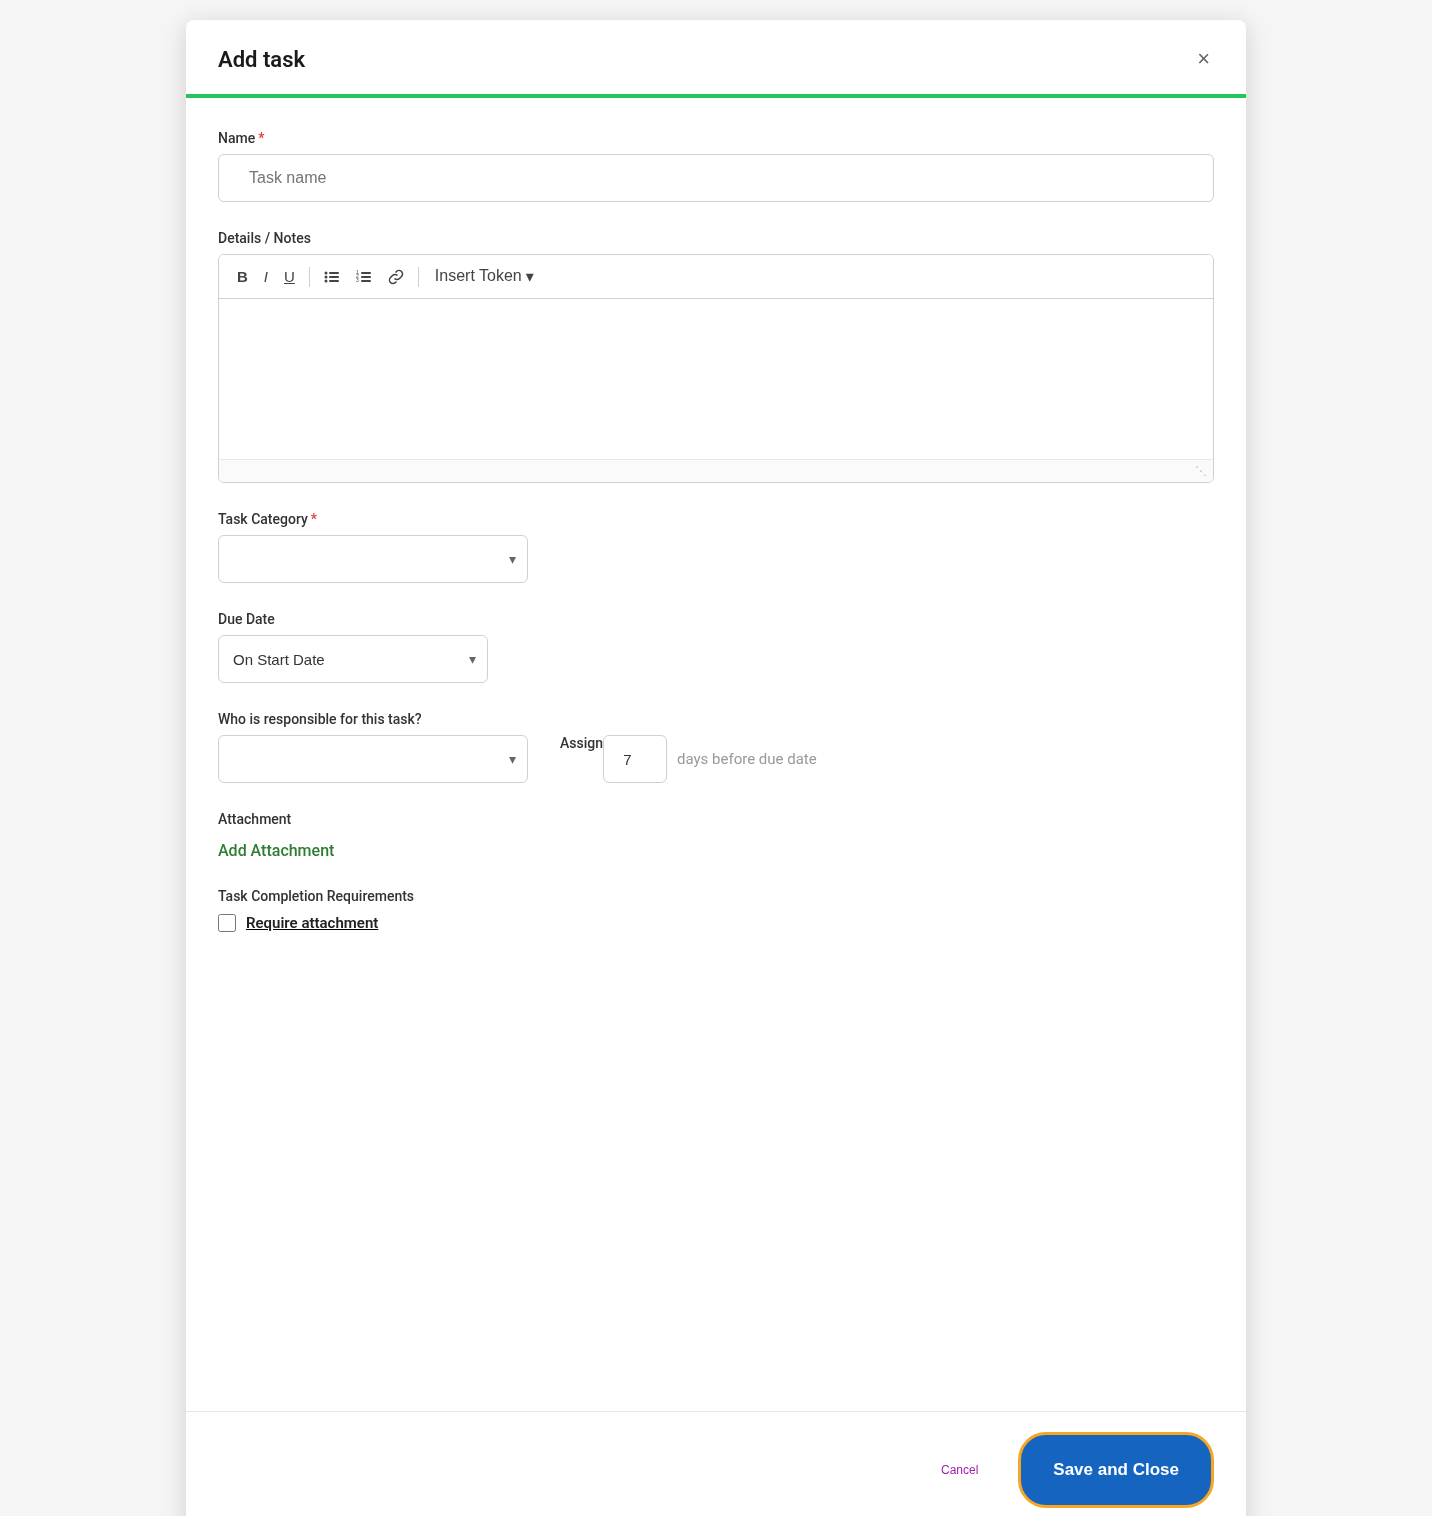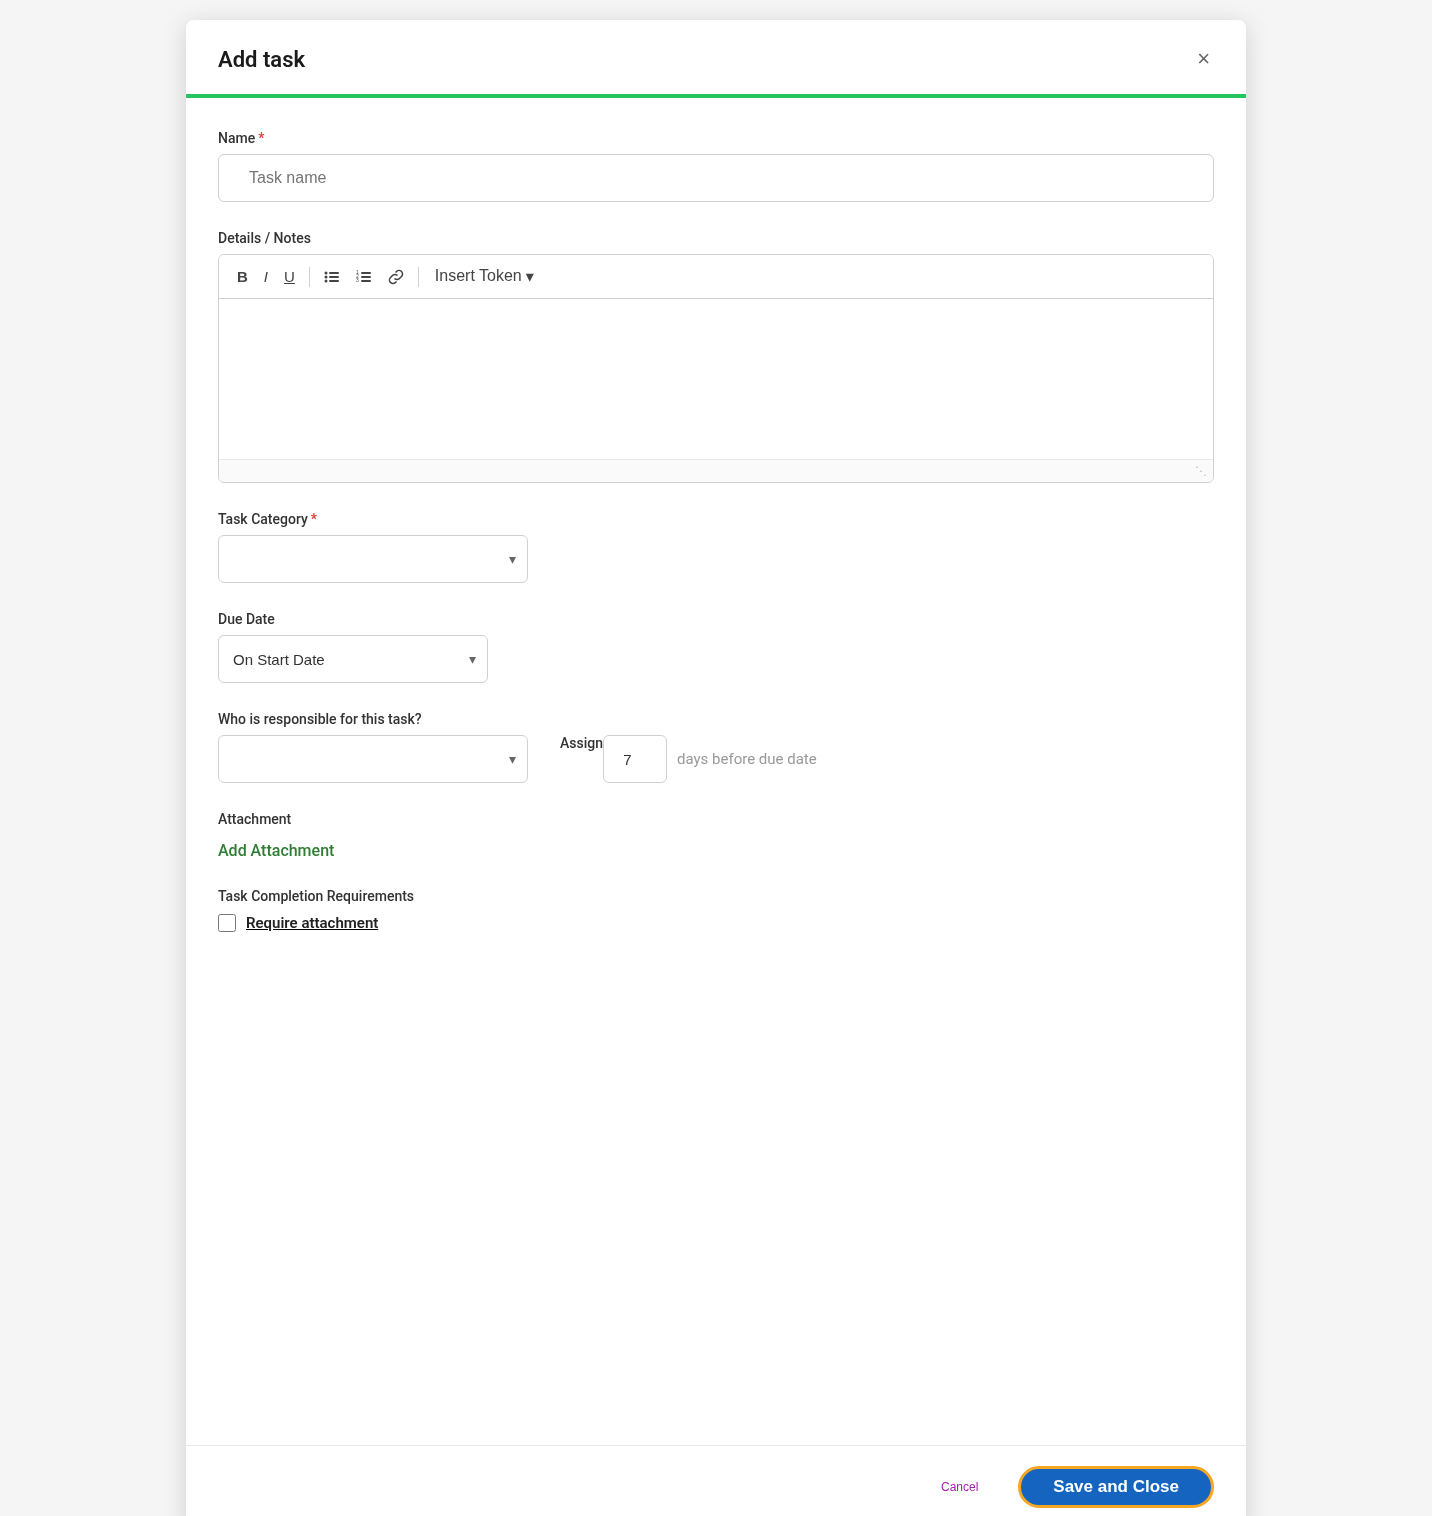--- a/index.html
+++ b/index.html
@@ -321,21 +321,21 @@
       color: #a21caf;
       padding: 8px 16px;
       border-radius: 6px;
     }
 
     .save-close-button {
       background: #1565c0;
       color: #fff;
       border: 3px solid #f5a623;
       border-radius: 28px;
-      padding: 8px 32px;
+      padding: 25px 32px;
       font-size: 17px;
       font-weight: 600;
       cursor: pointer;
       min-width: 180px;
     }
   </style>
 </head>
 <body>
 
 <div class="modal">

